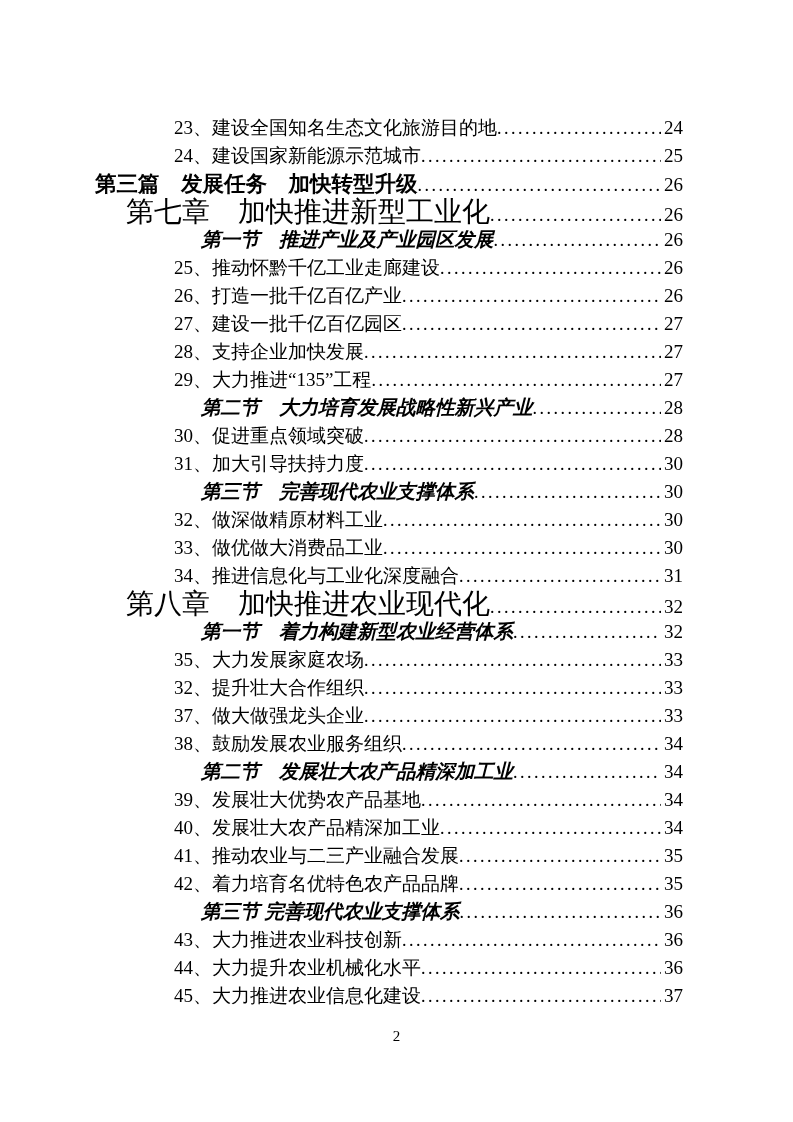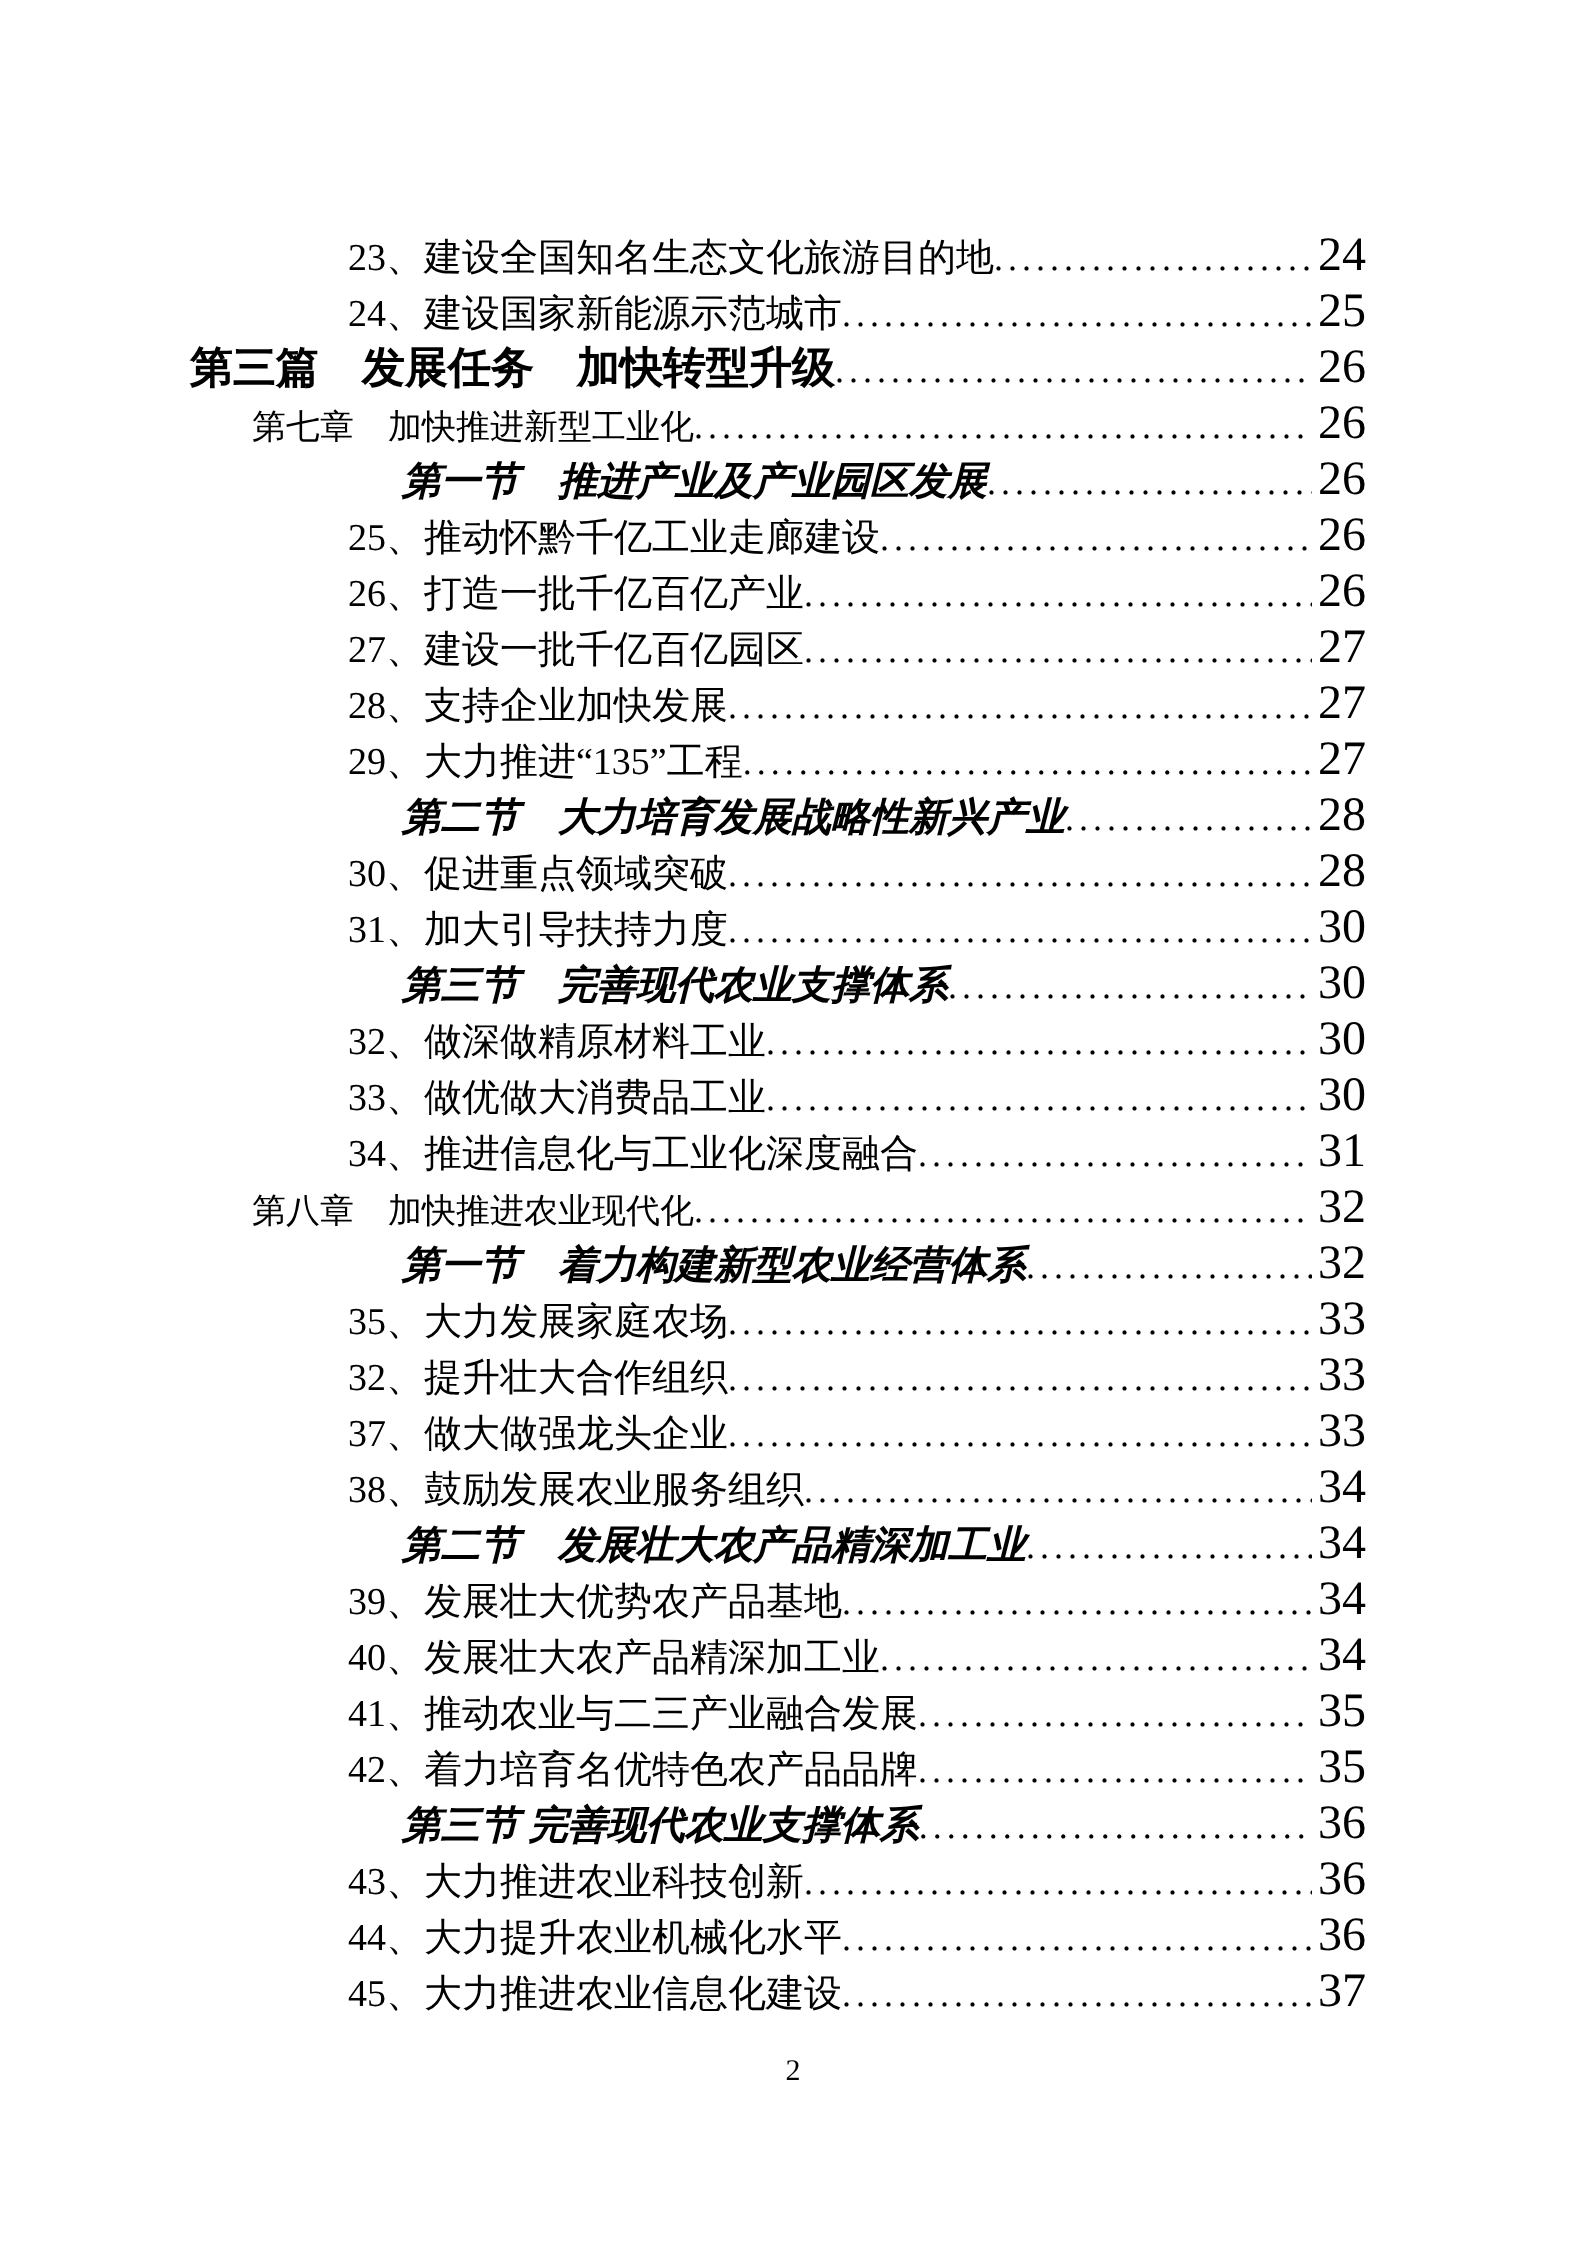--- a/index.html
+++ b/index.html
@@ -35,33 +35,33 @@
   .leader::after {
     content: ".......................................................................................................................................................";
     font-family: "Liberation Serif", serif;
     font-size: 18px;
     font-weight: normal;
     font-style: normal;
     letter-spacing: 2.5px;
   }
   .pageno {
     font-family: "Liberation Serif", serif;
-    font-size: 24px;
+    font-size: 19px;
     font-weight: normal;
     font-style: normal;
     padding-left: 3px;
     white-space: nowrap;
   }
   
   .lv-item { padding-left: 79px; }
   .lv-item .label { font-family: "Liberation Serif", serif; font-size: 19px; }
   .lv-jie { padding-left: 58px; }
   .lv-jie .label { font-family: "Liberation Serif", serif; font-size: 19.5px; font-weight: bold; font-style: italic; margin-left: 48px; }
   .lv-zhang { padding-left: 31px; }
-  .lv-zhang .label { font-family: "Liberation Sans", sans-serif; font-size: 17px; }
+  .lv-zhang .label { font-family: "Liberation Sans", sans-serif; font-size: 28px; }
   .lv-pian { padding-left: 0; }
   .lv-pian .label { font-family: "Liberation Serif", serif; font-size: 21.5px; font-weight: bold; }
   .footer {
     position: absolute;
     left: 0;
     right: 0;
     top: 1028px;
     text-align: center;
     font-size: 15px;
     font-family: "Liberation Serif", serif;

